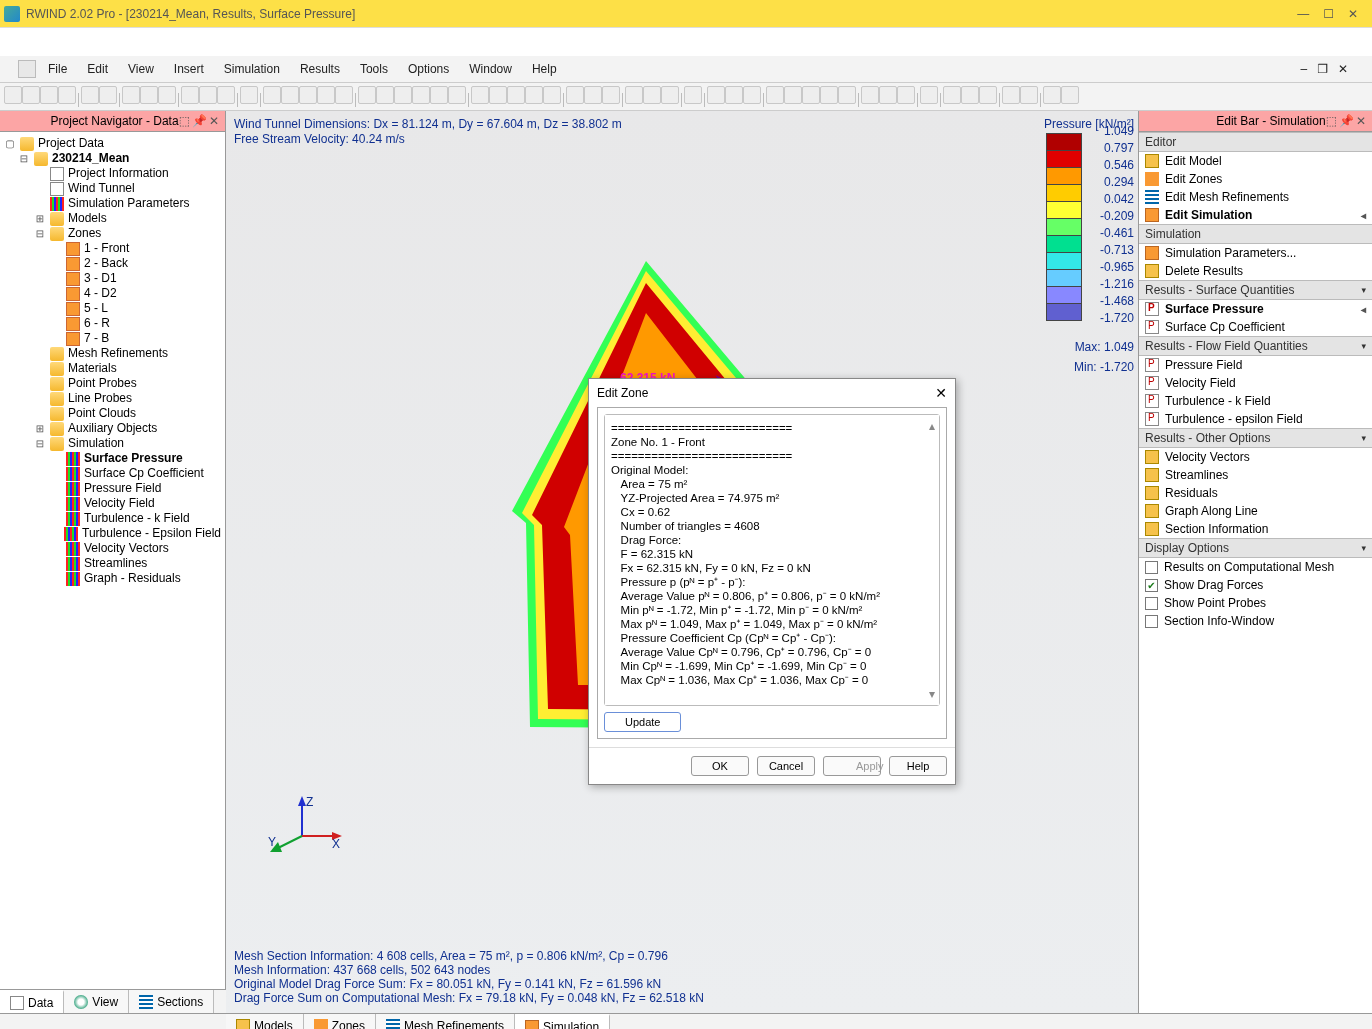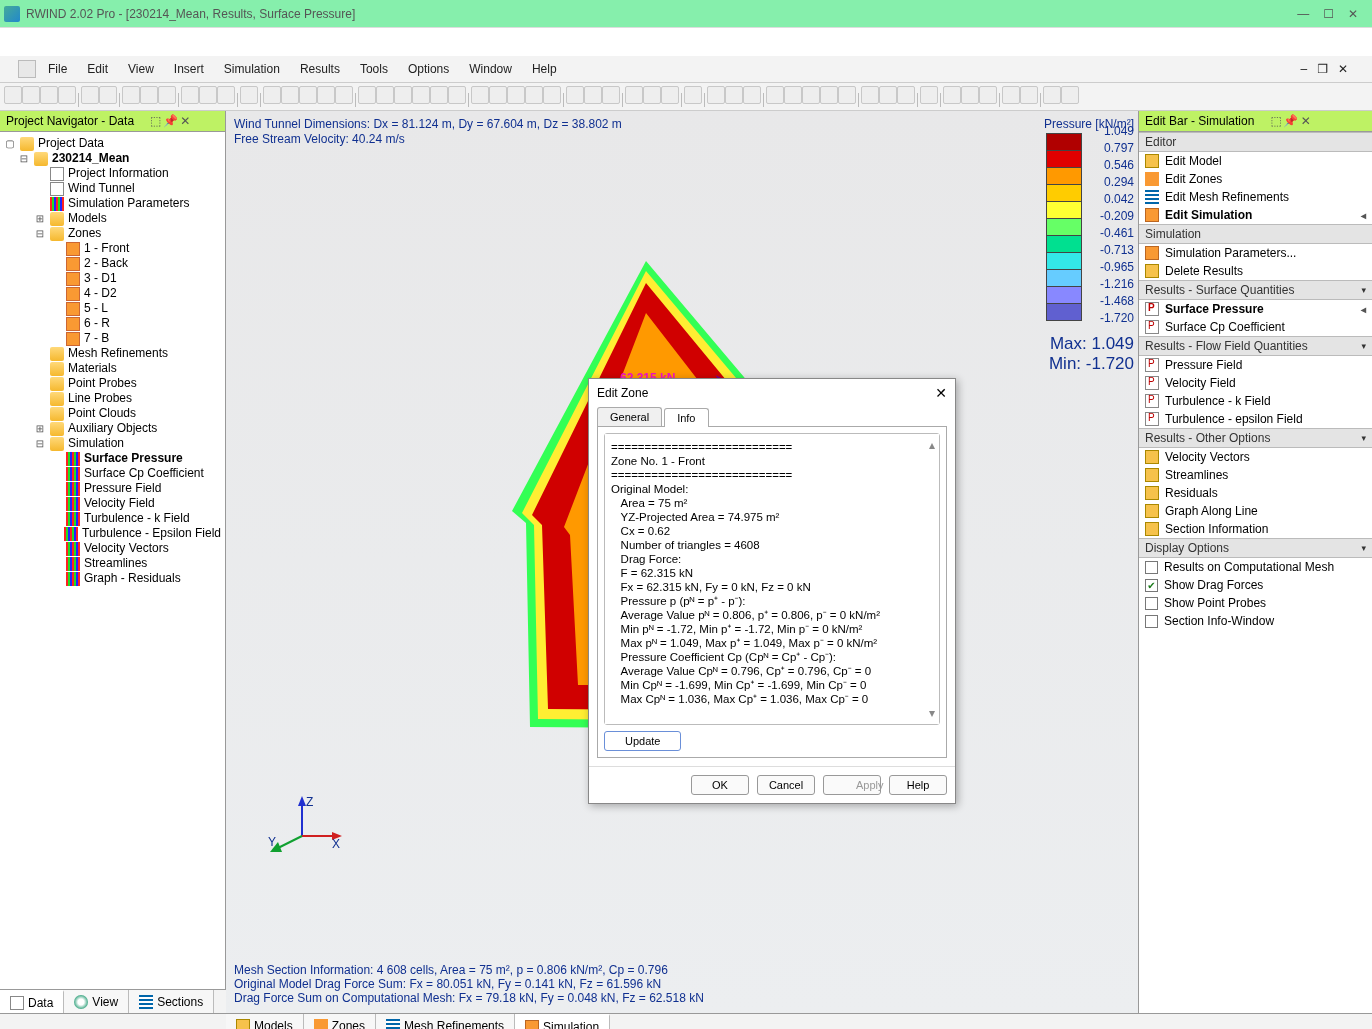--- a/index.html
+++ b/index.html
@@ -1,31 +1,31 @@
 <!DOCTYPE html>
 <html><head>
 <meta charset="utf-8">
 <style>
 * { margin:0; padding:0; box-sizing:border-box; font-family:"Segoe UI",Tahoma,sans-serif; font-size:12px; }
 body { background:#fff; width:1372px; height:1029px; overflow:hidden; position:relative; }
-.titlebar { height:28px; background:#86efac; border-bottom:1px solid #ddd; display:flex; align-items:center; padding:0 4px; }
+.titlebar { height:28px; background:#fde047; border-bottom:1px solid #ddd; display:flex; align-items:center; padding:0 4px; }
 .titlebar .app-icon { width:16px; height:16px; background:linear-gradient(135deg,#4a9,#28c); margin-right:6px; border-radius:2px; }
 .titlebar .title { flex:1; color:#555; font-size:12px; }
 .winbtns { display:flex; gap:14px; padding:0 10px; color:#555; font-size:14px; }
 .winbtns span { cursor:default; }
 .menubar { height:27px; background:#f3f3f3; border-bottom:1px solid #ccc; display:flex; align-items:center; padding:0 14px;margin-top:28px; }
 .menubar .mi-icon { width:18px; height:18px; background:#e8e8e8; border:1px solid #bbb; margin:0 2px 0 4px; display:inline-block; }
 .menubar .mi { padding:4px 10px; color:#222; cursor:default; }
 .menubar .mdi { margin-left:auto; display:flex; gap:10px; padding:0 10px; color:#222; font-size:12px; }
 .toolbar { height:28px; background:#f3f3f3; border-bottom:1px solid #ccc; display:flex; align-items:center; padding:0 4px; gap:1px; }
 .tbtn { width:18px; height:18px; background:#eee; border:1px solid #c8c8c8; border-radius:2px; display:inline-block; }
 .tsep { width:6px; height:20px; border-left:1px solid #bbb; margin:0 2px; }
 .main { display:flex; height:calc(1029px - 28px - 27px - 28px - 24px - 20px); }
 .leftpanel { width:226px; display:flex; flex-direction:column; border-right:1px solid #999; background:#fff; }
-.panel-hdr { background:#bef264; border-bottom:1px solid #999; padding:3px 6px; font-size:11px; display:flex; justify-content:flex-start; align-items:center;gap:16px; }
+.panel-hdr { background:#fca5a5; border-bottom:1px solid #999; padding:3px 6px; font-size:11px; display:flex; justify-content:flex-end; align-items:center; }
 .panel-hdr .pins { font-size:11px; color:#555; display:flex; gap:2px;}
 .tree { flex:1; overflow:auto; padding:4px 2px; line-height:15px; }
 .tnode { display:flex; align-items:center; gap:4px; padding:0 2px; white-space:nowrap; }
 .tnode .exp { width:12px; text-align:center; color:#555; font-size:10px; }
 .tnode .ic { width:14px; height:14px; display:inline-block; flex:none;}
 .ic-folder { background:linear-gradient(#ffd97a,#f5b82e); border-radius:2px; }
 .ic-page { background:#fff; border:1px solid #888; }
 .ic-bars { background:repeating-linear-gradient(90deg,#f22 0 2px,#2d2 2px 4px,#22f 4px 6px); }
 .ic-zone { background:#f99933; border:1px solid #c63; }
 .tnode.bold .lbl { font-weight:bold; }
@@ -34,21 +34,21 @@
 .viewport-text { position:absolute; left:8px; top:6px; color:#103090; font-size:12px; line-height:15px; }
 .shape-wrap { position:absolute; left:260px; top:150px; }
 .shape-wrap svg { filter: none; }
 .force-lbl { position:absolute; left:134px; top:110px; color:#f110c6; font-weight:bold; font-size:12px; }
 .force-arrow { position:absolute; left:200px; top:110px; color:#7a0090; font-size:14px; }
 .legend { position:absolute; right:4px; top:6px; text-align:right; }
 .legend .lg-title { color:#103090; font-size:12px; margin-bottom:2px; }
 .legend .lg-row { display:flex; justify-content:flex-end; align-items:flex-start; gap:6px; }
 .legend .sw { width:36px; height:18px; border:1px solid #444; margin-bottom:-1px;}
 .legend .lg-val { color:#103090; width:46px; font-size:12px; text-align:right; position:relative; top:-9px; }
-.legend .minmax { color:#103090; font-size:17px; }
+.legend .minmax { color:#103090; font-size:12px; margin-top:6px; }
 .axis-gizmo { position:absolute; left:36px; bottom:154px; }
 .bottom-info { position:absolute; left:8px; bottom:8px; color:#103090; font-size:12px; line-height:14px; }
 .rightpanel { width:234px; border-left:1px solid #999; background:#fff; display:flex; flex-direction:column; }
 .rp-section-hdr { background:#e4e4e4; padding:2px 6px; font-size:11px; color:#333; border-top:1px solid #bbb; border-bottom:1px solid #bbb; display:flex; justify-content:space-between; align-items:center; }
 .rp-item { display:flex; align-items:center; gap:6px; padding:2px 6px; font-size:12px; }
 .rp-item .ric { width:14px; height:14px; flex:none; }
 .rp-item.bold { font-weight:bold; }
 .rp-item.arrow::after { content:"◂"; margin-left:auto; color:#555; font-size:10px;}
 .chk { width:13px; height:13px; border:1px solid #777; background:#fff; display:inline-flex; align-items:center; justify-content:center; font-size:10px; color:#1a7a1a; }
 .bottom-tabs { height:24px; background:#f3f3f3; border-top:1px solid #999; display:flex; align-items:stretch; }
@@ -381,20 +381,21 @@
           <polygon points="80,40 70,36 70,44" fill="#d02020"></polygon>
         <line x1="40" y1="40" x2="12" y2="54" stroke="#10a030" stroke-width="2"></line>
           <polygon points="8,56 20,56 16,46" fill="#10a030"></polygon>
         <text x="44" y="10" fill="#103090" font-size="11">Z</text>
         <text x="70" y="52" fill="#103090" font-size="11">X</text>
         <text x="6" y="50" fill="#103090" font-size="11">Y</text>
       </svg>
     </div>
     <div class="bottom-info">
       <div>Mesh Section Information: 4 608 cells, Area = 75 m², p = 0.806 kN/m², Cp = 0.796</div>
+      <div>Mesh Information: 437 668 cells, 502 643 nodes</div>
       <div>Original Model Drag Force Sum: Fx = 80.051 kN, Fy = 0.141 kN, Fz = 61.596 kN</div>
       <div>Drag Force Sum on Computational Mesh: Fx = 79.18 kN, Fy = 0.048 kN, Fz = 62.518 kN</div>
     </div>
 
     <div class="bottom-tabs" style="position:absolute;left:0;right:0;bottom:-24px;">
       <div class="btab">
           <span class="bic ic-model"></span>
           <span>Models</span>
         </div>
       <div class="btab">
@@ -539,24 +540,20 @@
   <span class="sp">
     <span>Section View</span>
     <span></span>
   </span>
 </div>
 
 <div class="dialog">
   <div class="dlg-tb">
     <span class="dtitle">Edit Zone</span>
     <span class="dclose">✕</span>
-  </div>
-  <div class="dlg-tabs">
-    <div class="dlg-tab">General</div>
-    <div class="dlg-tab active">Info</div>
   </div>
   <div class="dlg-body">
     <div class="dlg-grp">
       <div class="dlg-text">===========================
 Zone No. 1 - Front
 ===========================
 Original Model:
    Area = 75 m²
    YZ-Projected Area = 74.975 m²
    Cx = 0.62

